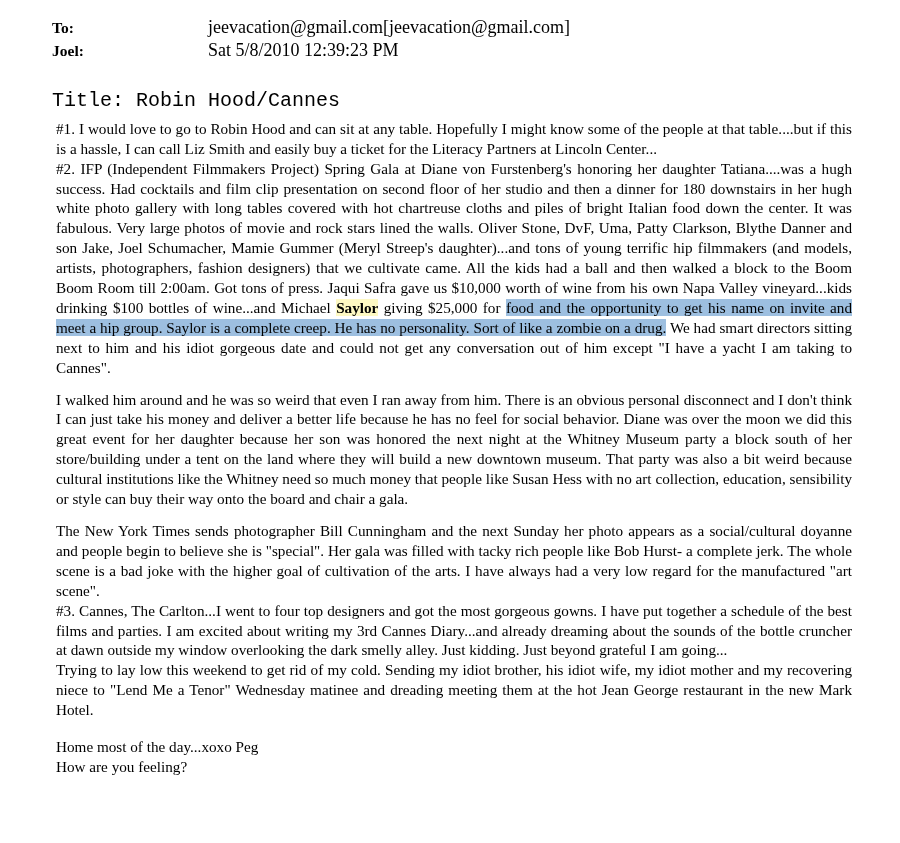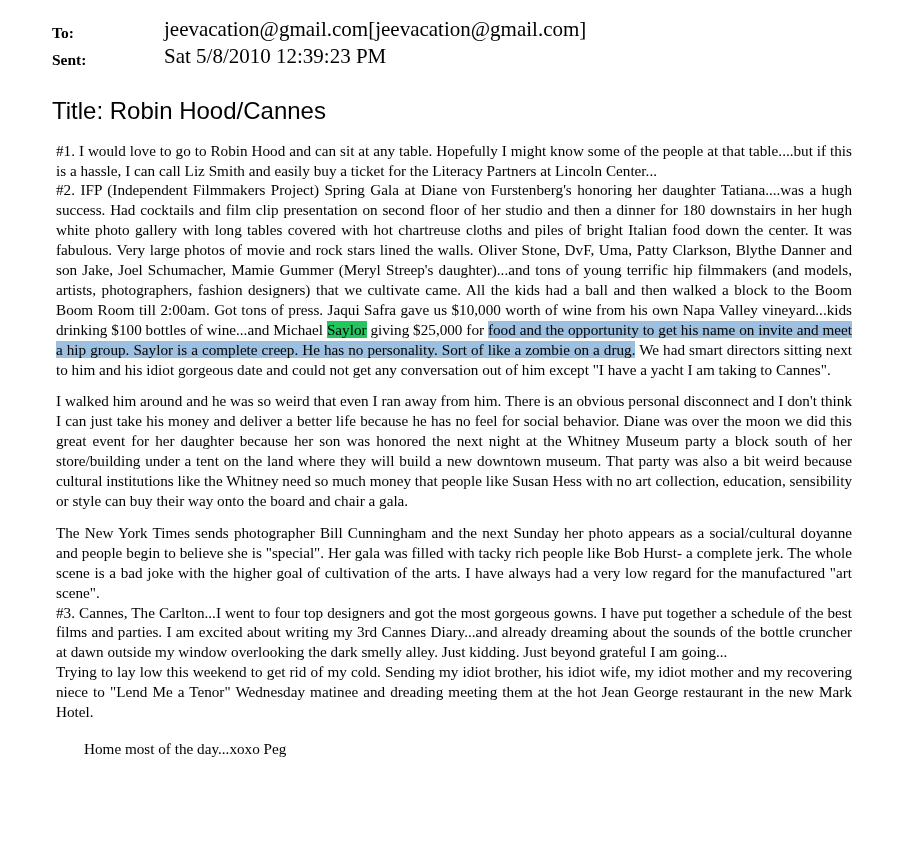--- a/index.html
+++ b/index.html
@@ -20,78 +20,79 @@
     height: 843px;
     padding: 0;
     box-sizing: border-box;
   }
   .headers {
     margin: 16px 0 0 52px;
     width: 800px;
   }
   .hdr-row {
     display: flex;
-    align-items: flex-end;
+    align-items: center;
     line-height: 1.30;
     font-size: 15.5px;
   }
   .hdr-label {
     font-weight: bold;
     width: 112px;
     flex: 0 0 112px;
     font-family: "Liberation Serif", serif;
   }
   .hdr-value {
     font-family: "Liberation Serif", serif;
-    font-size: 21px;
+    font-size: 18px;
+    margin-left: 44px;
   }
   .title {
-    margin: 26px 0 16px 52px;
-    font-size: 24px;
-    font-family: Liberation Sans, sans-serif;
+    margin: 26px 0 7px 52px;
+    font-size: 20px;
+    font-family: Liberation Mono, monospace;
   }
   .body-block {
     margin: 0 0 0 56px;
     width: 796px;
     font-size: 15.2px;
     line-height: 1.31;
     text-align: left;
   }
   .para {
     text-align: justify;
   }
   .para.tight {
     margin-top: 12px;
   }
   .hl {
-    background: #22c55e;
+    background: #fef9c3;
+    font-weight: bold;
   }
   .hl-strong {
     background: #9dbfe0;
   }
   .sig {
     margin-top: 17px;
-    margin-left: 28px;
   }
   .sig div {
     line-height: 1.31;
   }
 </style>
 </head>
 <body>
 
 <div class="page">
 
   <div class="headers">
     <div class="hdr-row">
       <span class="hdr-label">To:</span>
       <span class="hdr-value">jeevacation@gmail.com[jeevacation@gmail.com]</span>
     </div>
     <div class="hdr-row">
-      <span class="hdr-label">Sent:</span>
+      <span class="hdr-label">Joel:</span>
       <span class="hdr-value">Sat 5/8/2010 12:39:23 PM</span>
     </div>
   </div>
 
   <div class="title">Title: Robin Hood/Cannes</div>
 
   <div class="body-block">
 
     <div class="para">#1. I would love to go to Robin Hood and can sit at any table.  Hopefully I might know some of the people at that table....but if this is a hassle, I can call Liz Smith and easily buy a ticket for the Literacy Partners at Lincoln Center...</div>
 
@@ -100,16 +101,17 @@
     <div class="para tight">I walked him around and he was so weird that even I ran away from him.  There is an obvious personal disconnect and I don't think I can just take his money and deliver a better life because he has no feel for social behavior.  Diane was over the moon we did this great event for her daughter because her son was honored the next night at the Whitney Museum party a block south of her store/building under a tent on the land where they will build a new downtown museum.  That party was also a bit weird because cultural institutions like the Whitney need so much money that people like Susan Hess with no art collection, education, sensibility or style can buy their way onto the board and chair a gala.</div>
 
     <div class="para tight">The New York Times sends photographer Bill Cunningham and the next Sunday her photo appears as a social/cultural doyanne and people begin to believe she is "special".  Her gala was filled with tacky rich people like Bob Hurst- a complete jerk.  The whole scene is a bad joke with the higher goal of cultivation of the arts. I have always had a very low regard for the manufactured "art scene".</div>
 
     <div class="para">#3. Cannes, The Carlton...I went to four top designers and got the most gorgeous gowns. I have put together a schedule of the best films and parties.  I am excited about writing my 3rd Cannes Diary...and already dreaming about the sounds of the bottle cruncher at dawn outside my window overlooking the dark smelly alley.  Just kidding. Just beyond grateful I am going...</div>
 
     <div class="para">Trying to lay low this weekend to get rid of my cold. Sending my idiot brother, his idiot wife, my idiot mother and my recovering niece to "Lend Me a Tenor" Wednesday matinee and dreading meeting them at the hot Jean George restaurant in the new Mark Hotel.</div>
 
     <div class="sig">
       <div>Home most of the day...xoxo Peg</div>
+      <div>How are you feeling?</div>
     </div>
 
   </div>
 </div>
 
 </body></html>

